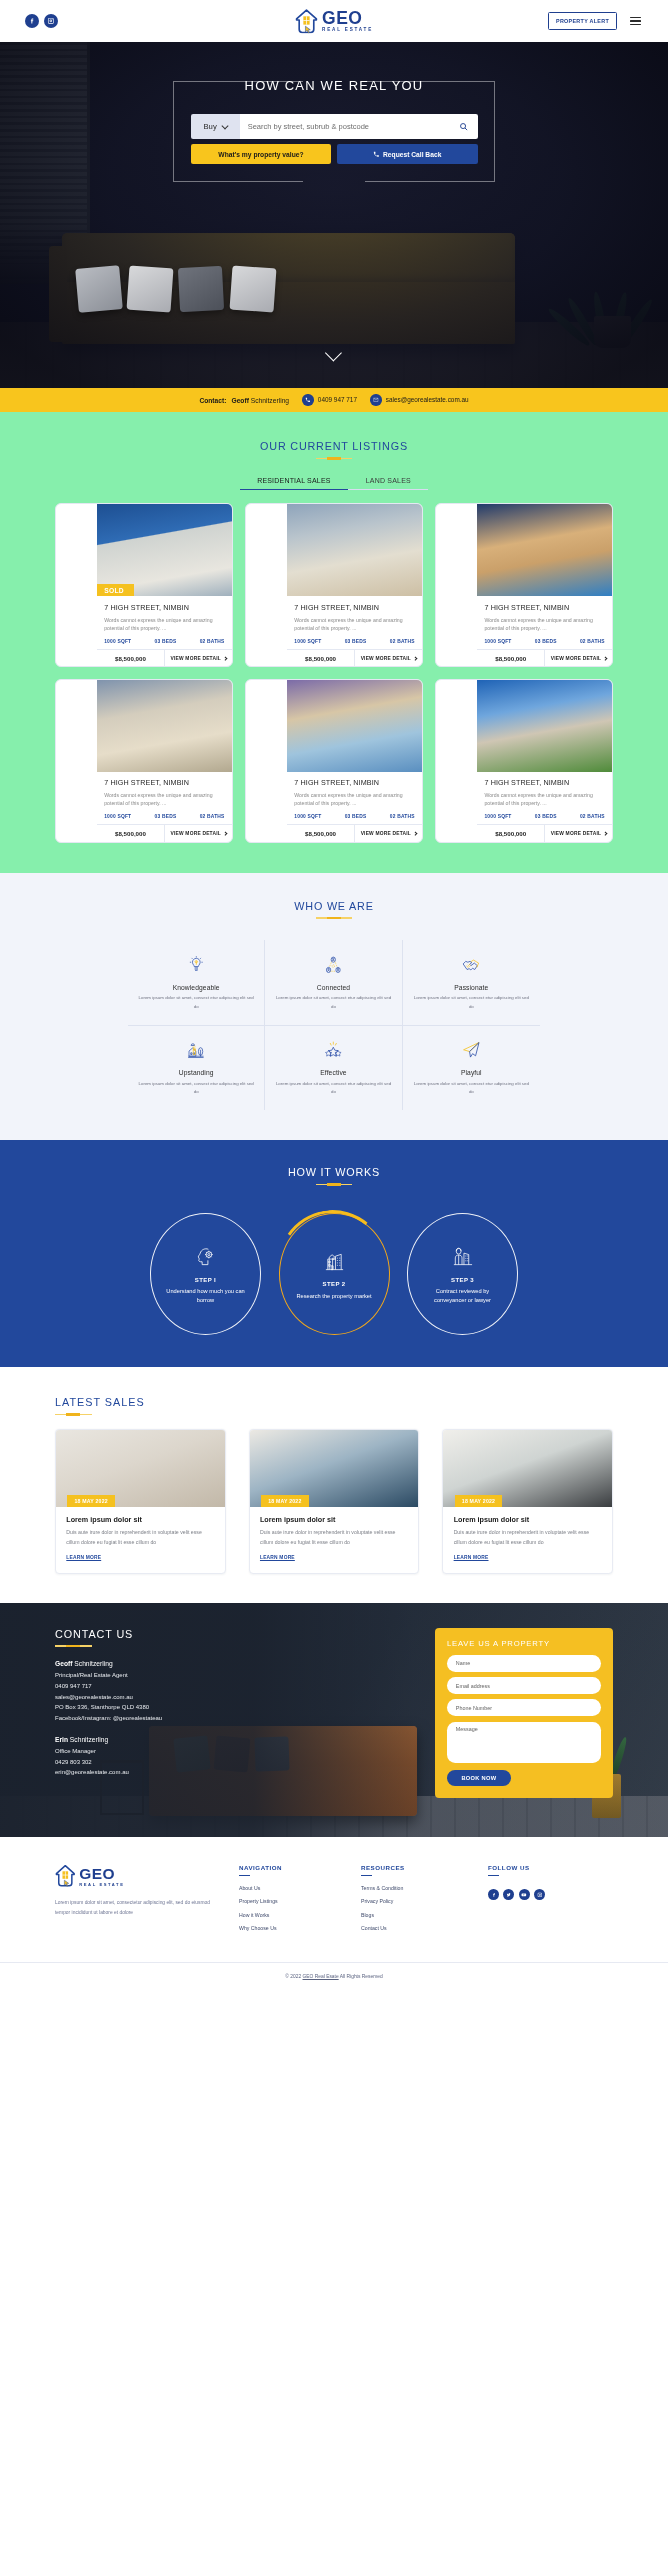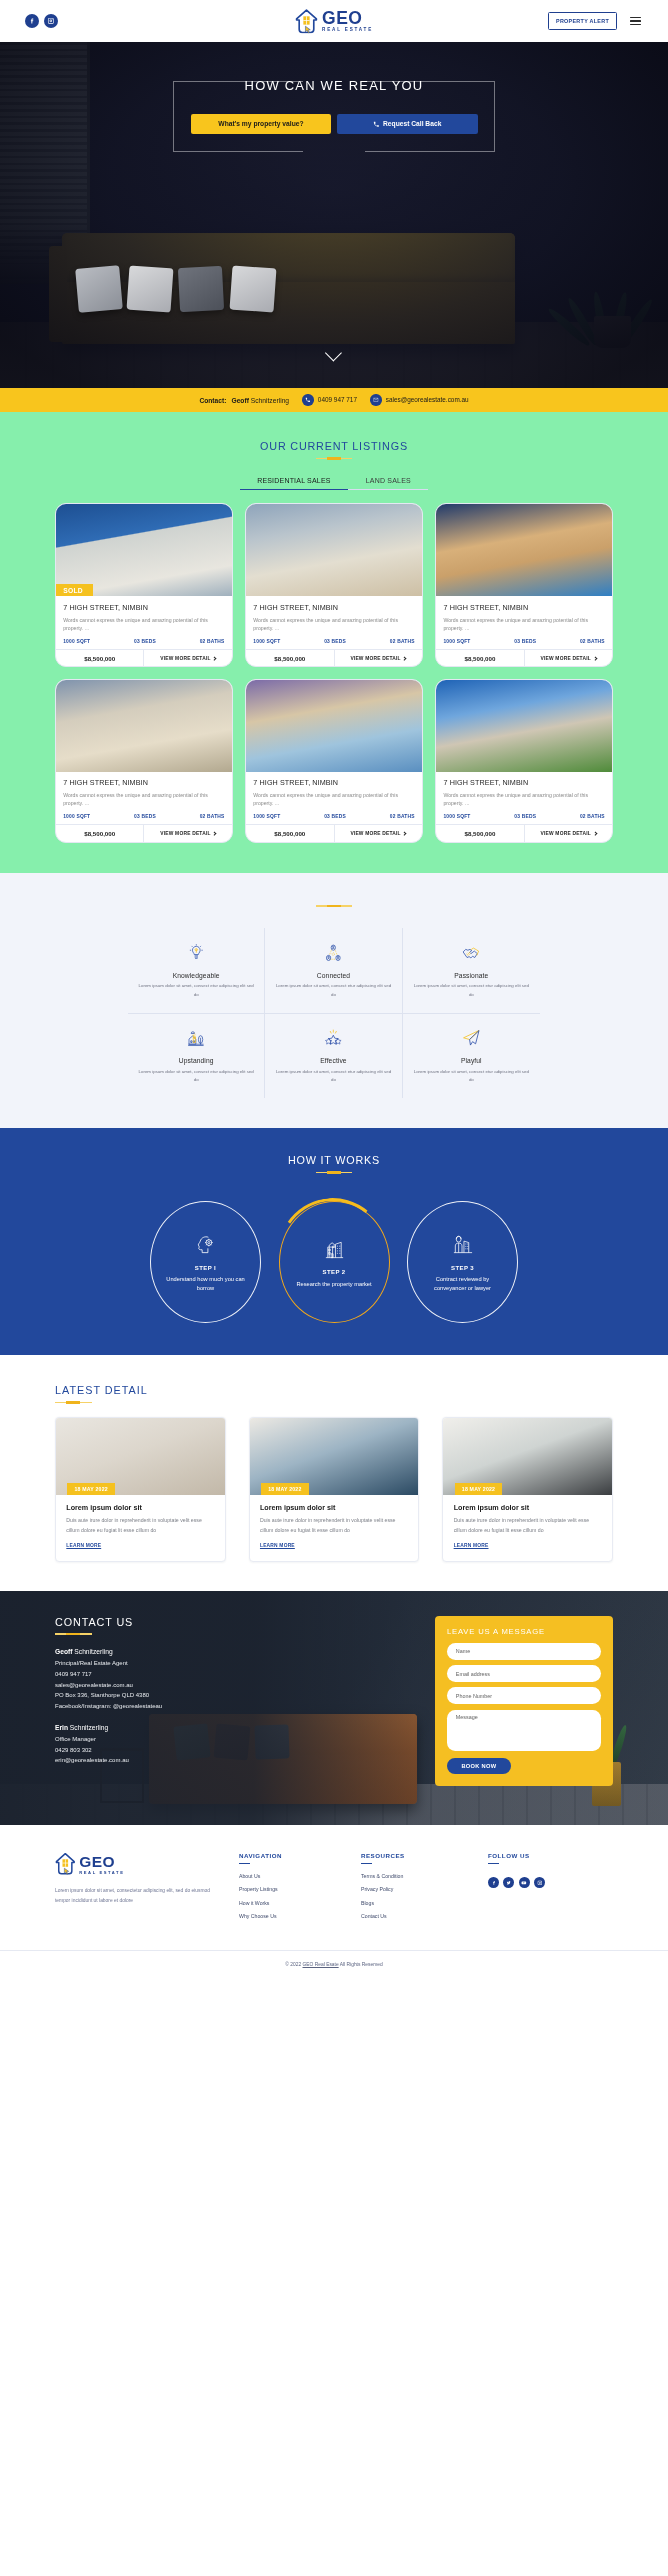--- a/index.html
+++ b/index.html
@@ -234,22 +234,22 @@
   .tab {
     font-size: 7px; color: #3a3a3a; letter-spacing: 0.2px;
     padding: 0 17.5px 5.2px; cursor: pointer; border-bottom: 1.5px solid #d7ddf0; position: relative;
   }
   .tab.active { color: #1a1a1a; border-bottom-color: #22489c; }
   .cards-grid {
     width: 558px; margin: 13.4px auto 0;
     display: grid; grid-template-columns: repeat(3, 1fr); gap: 11.3px 12.4px;
   }
   .card {
-    background: #fff; border: 0.5px solid #e4e8f2; border-radius: 11px; overflow: hidden;
-    display: flex; flex-direction: column;
+    background: #fff; border: 0.5px solid #e4e8f2; border-radius: 6px; overflow: hidden;
+    display: flex; flex-direction: column; padding-left: 41px;
   }
   .card-img { height: 92px; position: relative; background-size: cover; background-position: center; }
   .ph-a { background: linear-gradient(170deg,#1d4f92 0%,#2f6cb5 35%,#cfd3d0 36%,#e8e6df 75%,#9fb0bd 100%); }
   .ph-b { background: linear-gradient(170deg,#8ea4bb 0%,#b9c4cc 30%,#e3ded0 60%,#cdbfa4 100%); }
   .ph-c { background: linear-gradient(170deg,#203a6b 0%,#d8b07a 40%,#caa06a 60%,#2f7fc4 100%); }
   .ph-d { background: linear-gradient(170deg,#7f93ad 0%,#d4cdbd 35%,#e6ddc9 65%,#b2a88f 100%); }
   .ph-e { background: linear-gradient(170deg,#7b6ba8 0%,#d7c6a6 35%,#9fc4dd 65%,#5a8fc0 100%); }
   .ph-f { background: linear-gradient(170deg,#1f63b6 0%,#6fa6dd 32%,#cfc6b4 55%,#4f8b3a 100%); }
   .sold-badge {
     position: absolute; left: 0; bottom: 0; background: #f5c11f; color: #fff;
@@ -480,20 +480,33 @@
     </div>
     <div class="hb-pot"></div>
     <div class="hb-vignette"></div>
   </div>
 
   <div class="hero-panel">
     <div class="hp-frame">
       <div class="hero-title-bg">
         <span>HOW CAN WE REAL YOU</span>
       </div>
+      <div class="search-row">
+        <div class="sel-buy">
+          <span>Buy</span>
+          <i class="chev"></i>
+        </div>
+        <input class="search-input" type="text" placeholder="Search by street, subrub &amp; postcode" style="">
+        <button class="search-btn">
+          <svg viewBox="0 0 24 24">
+              <circle cx="10.5" cy="10.5" r="6.5"></circle>
+              <line x1="15.5" y1="15.5" x2="21" y2="21"></line>
+            </svg>
+        </button>
+      </div>
       <div class="cta-row">
         <button class="cta cta-yellow">What's my property value?</button>
         <button class="cta cta-blue">
           <svg width="6.7" height="6.7" viewBox="0 0 24 24" fill="#fff">
               <path d="M6.6 10.8c1.4 2.8 3.8 5.1 6.6 6.6l2.2-2.2c.3-.3.7-.4 1-.2 1.1.4 2.4.6 3.6.6.6 0 1 .4 1 1V20c0 .6-.4 1-1 1C10.6 21 3 13.4 3 4c0-.6.4-1 1-1h3.5c.6 0 1 .4 1 1 0 1.3.2 2.5.6 3.6.1.4 0 .8-.2 1l-2.3 2.2z"></path>
             </svg>
           <span>Request Call Back</span>
         </button>
       </div>
     </div>
@@ -641,20 +654,21 @@
     </div>
     <div class="card-foot">
       <div class="price">$8,500,000</div>
       <div class="view-more">VIEW MORE DETAIL<i class="arw"></i></div>
     </div>
   </article>
     </div>
 </section>
 
 <section class="who">
+  <h2 class="section-title">WHO WE ARE</h2>
   <div class="title-rule"></div>
   <div class="who-grid" id="who-grid">
   <div class="who-cell">
     <div class="who-ico">
           <svg viewBox="0 0 48 48">
             <g fill="none" stroke="#2b4ea8" stroke-width="1.7">
               <path d="M24 9c-5 0-9 4-9 9 0 3.4 1.8 5.3 3 7 .8 1.1 1 2 1 3h10c0-1 .2-1.9 1-3 1.2-1.7 3-3.6 3-7 0-5-4-9-9-9z"></path>
               <path d="M20 31h8M20 34h8M21 37h6"></path>
               <path d="M24 4v3M13 8l2 2M35 8l-2 2M9 18h3M36 18h3"></path>
             </g>
@@ -808,21 +822,21 @@
           </div>
       <div class="step-label">STEP 3</div>
       <div class="step-desc">Contract reviewed by conveyancer or lawyer</div>
     </div>
   </div>
     </div>
 </section>
 
 <section class="blogs">
   <div class="blogs-inner">
-    <h2 class="blogs-title">LATEST DETAIL</h2>
+    <h2 class="blogs-title">LATEST SALES</h2>
     <div class="blogs-rule"></div>
     <div class="blog-grid" id="blog-grid">
   <article class="blog-card">
     <div class="blog-img bi-a">
       <div class="blog-date">18 MAY 2022</div>
     </div>
     <div class="blog-body">
       <h3 class="blog-h">Lorem ipsum dolor sit</h3>
       <p class="blog-p">Duis aute irure dolor in reprehenderit in voluptate velit esse cillum dolore eu fugiat lit esse cillum do</p>
       <a class="blog-link">LEARN MORE</a>
@@ -889,21 +903,21 @@
   <div class="ct-person">
     <div class="ct-pname"><b>Erin</b> Schnitzerling</div>
     <div class="ct-line">Office Manager</div>
             <div class="ct-line">0429 803 302</div>
             <div class="ct-line">erin@georealestate.com.au</div>
   </div>
         </div>
     </div>
 
     <form class="msg-card">
-      <div class="msg-h">LEAVE US A MESSAGE</div>
+      <div class="msg-h">LEAVE US A PROPERTY</div>
       <input class="msg-field" type="text" placeholder="Name" style="">
       <input class="msg-field" type="text" placeholder="Email address" style="">
       <input class="msg-field" type="text" placeholder="Phone Number" style="">
       <textarea class="msg-field" placeholder="Message" style=""></textarea>
       <button class="msg-btn">BOOK NOW</button>
     </form>
   </div>
 </section>
 
 <footer class="footer">

